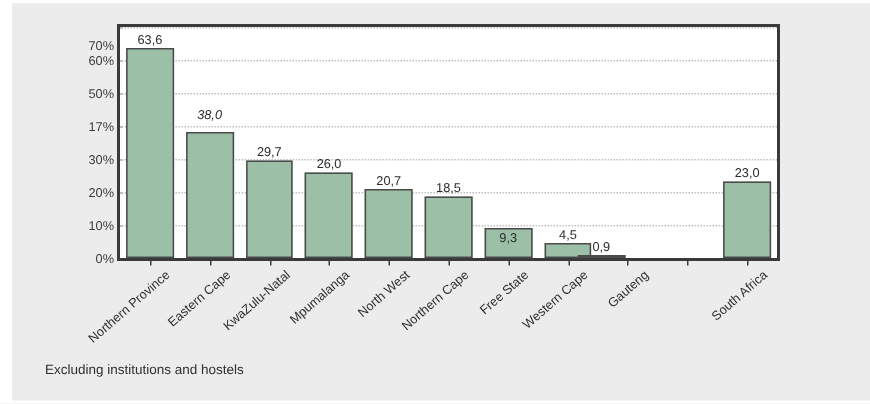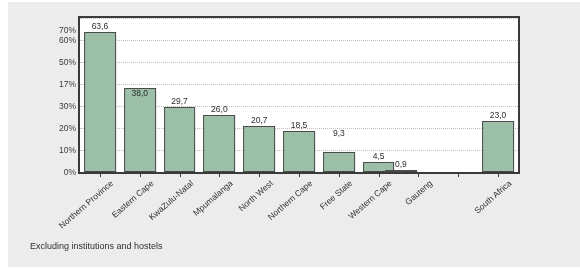--- a/index.html
+++ b/index.html
@@ -166,41 +166,41 @@
       <div class="gridline" style="top: 66px;"></div>
       <div class="gridline" style="top: 44px;"></div>
       <div class="gridline" style="top: 22px;"></div>
       <div class="gridline" style="top: 0px;"></div>
       <div class="bar-slot" style="left: 0px; width: 39.8182px;">
         <div class="bar" style="height: 139.92px; width: 31.8545px; background: rgb(156, 191, 168); border-color: rgb(74, 74, 74);"></div>
         <div class="bar-value" style="bottom: 140.92px;">63,6</div>
       </div>
       <div class="bar-slot" style="left: 39.8182px; width: 39.8182px;">
         <div class="bar" style="height: 83.6px; width: 31.8545px; background: rgb(156, 191, 168); border-color: rgb(74, 74, 74);"></div>
-        <div class="bar-value" style="bottom: 74px;">38,0</div>
+        <div class="bar-value" style="bottom: 91px; font-style: italic;">38,0</div>
       </div>
       <div class="bar-slot" style="left: 79.6364px; width: 39.8182px;">
         <div class="bar" style="height: 65.34px; width: 31.8545px; background: rgb(156, 191, 168); border-color: rgb(74, 74, 74);"></div>
         <div class="bar-value" style="bottom: 66.34px;">29,7</div>
       </div>
       <div class="bar-slot" style="left: 119.455px; width: 39.8182px;">
         <div class="bar" style="height: 57.2px; width: 31.8545px; background: rgb(156, 191, 168); border-color: rgb(74, 74, 74);"></div>
         <div class="bar-value" style="bottom: 58.2px;">26,0</div>
       </div>
       <div class="bar-slot" style="left: 159.273px; width: 39.8182px; text-align: center;">
         <div class="bar" style="height: 45.54px; width: 31.8545px; background: rgb(156, 191, 168); border-color: rgb(74, 74, 74);"></div>
         <div class="bar-value" style="bottom: 46.54px;">20,7</div>
       </div>
       <div class="bar-slot" style="left: 199.091px; width: 39.8182px;">
         <div class="bar" style="height: 40.7px; width: 31.8545px; background: rgb(156, 191, 168); border-color: rgb(74, 74, 74);"></div>
         <div class="bar-value" style="bottom: 41.7px;">18,5</div>
       </div>
       <div class="bar-slot" style="left: 238.909px; width: 39.8182px;">
         <div class="bar" style="height: 20.46px; width: 31.8545px; background: rgb(156, 191, 168); border-color: rgb(74, 74, 74);"></div>
-        <div class="bar-value" style="bottom: 34px; text-align: center;">9,3</div>
+        <div class="bar-value" style="bottom: 9px; text-align: center;">9,3</div>
       </div>
       <div class="bar-slot" style="left: 278.727px; width: 39.8182px;">
         <div class="bar" style="height: 9.9px; width: 31.8545px; background: rgb(156, 191, 168); border-color: rgb(74, 74, 74);"></div>
         <div class="bar-value" style="bottom: 10.9px;">4,5</div>
       </div>
       <div class="bar-slot" style="left: 301px; width: 39.8182px;">
         <div class="bar" style="height: 1.98px; width: 31.8545px; background: rgb(156, 191, 168); border-color: rgb(74, 74, 74);"></div>
         <div class="bar-value" style="bottom: 2.98px;">0,9</div>
       </div>
       <div class="bar-slot" style="left: 358.364px; width: 39.8182px;"></div>

